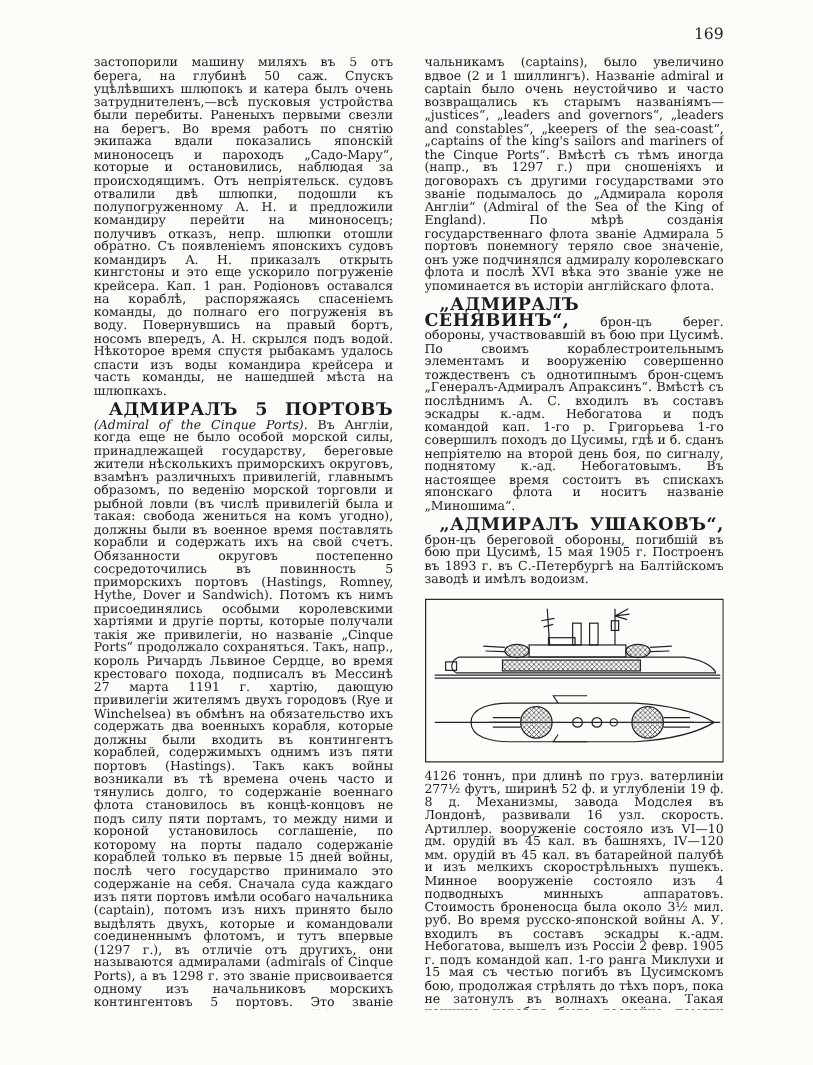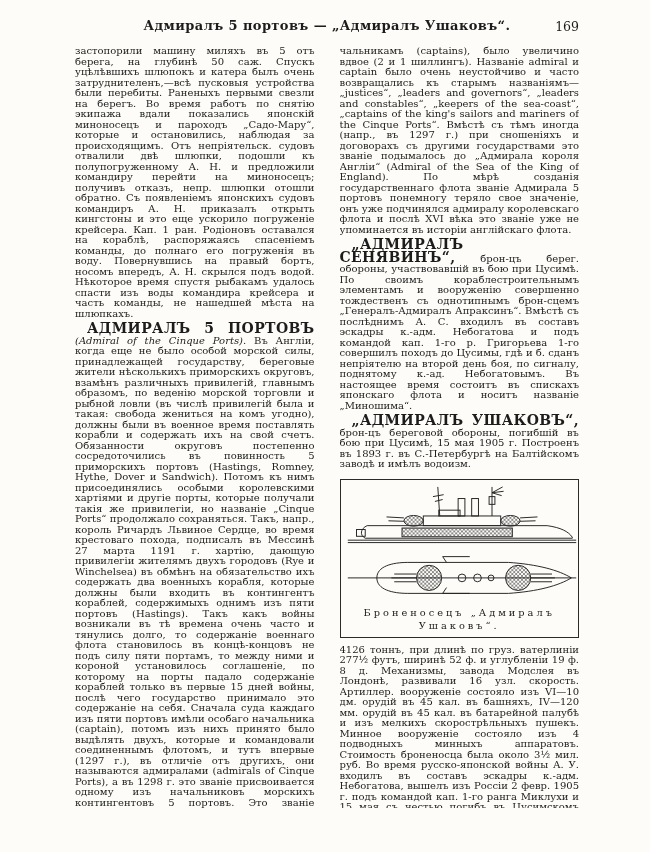--- a/index.html
+++ b/index.html
@@ -35,21 +35,20 @@
     line-height:13.5px; margin-top:1px;
   }
 </style>
 </head>
 <body>
 
 <div class="page">
   <div class="content">
 
     <div class="header">
-      <div class="header-title">Адмиралъ 5 портовъ — „Адмиралъ Ушаковъ“.</div>
       <div class="page-number">169</div>
     </div>
 
     <div class="columns">
 
       <div class="col">
         <p class="para">застопорили машину миляхъ въ 5 отъ берега, на глубинѣ 50 саж. Спускъ уцѣлѣвшихъ шлюпокъ и катера былъ очень затруднителенъ,—всѣ пусковыя устройства были перебиты. Раненыхъ первыми свезли на берегъ. Во время работъ по снятію экипажа вдали показались японскій миноносецъ и пароходъ „Садо-Мару“, которые и остановились, наблюдая за происходящимъ. Отъ непріятельск. судовъ отвалили двѣ шлюпки, подошли къ полупогруженному А. Н. и предложили командиру перейти на миноносецъ; получивъ отказъ, непр. шлюпки отошли обратно. Съ появленіемъ японскихъ судовъ командиръ А. Н. приказалъ открыть кингстоны и это еще ускорило погруженіе крейсера. Кап. 1 ран. Родіоновъ оставался на кораблѣ, распоряжаясь спасеніемъ команды, до полнаго его погруженія въ воду. Повернувшись на правый бортъ, носомъ впередъ, А. Н. скрылся подъ водой. Нѣкоторое время спустя рыбакамъ удалось спасти изъ воды командира крейсера и часть команды, не нашедшей мѣста на шлюпкахъ.</p>
         <p class="para entry"><span class="entry-head">АДМИРАЛЪ 5 ПОРТОВЪ</span><span class="entry-latin"> (Admiral of the Cinque Ports).</span><span> Въ Англіи, когда еще не было особой морской силы, принадлежащей государству, береговые жители нѣсколькихъ приморскихъ округовъ, взамѣнъ различныхъ привилегій, главнымъ образомъ, по веденію морской торговли и рыбной ловли (въ числѣ привилегій была и такая: свобода жениться на комъ угодно), должны были въ военное время поставлять корабли и содержать ихъ на свой счетъ. Обязанности округовъ постепенно сосредоточились въ повинность 5 приморскихъ портовъ (Hastings, Romney, Hythe, Dover и Sandwich). Потомъ къ нимъ присоединялись особыми королевскими хартіями и другіе порты, которые получали такія же привилегіи, но названіе „Cinque Ports“ продолжало сохраняться. Такъ, напр., король Ричардъ Львиное Сердце, во время крестоваго похода, подписалъ въ Мессинѣ 27 марта 1191 г. хартію, дающую привилегіи жителямъ двухъ городовъ (Rye и Winchelsea) въ обмѣнъ на обязательство ихъ содержать два военныхъ корабля, которые должны были входить въ контингентъ кораблей, содержимыхъ однимъ изъ пяти портовъ (Hastings). Такъ какъ войны возникали въ тѣ времена очень часто и тянулись долго, то содержаніе военнаго флота становилось въ концѣ-концовъ не подъ силу пяти портамъ, то между ними и короной установилось соглашеніе, по которому на порты падало содержаніе кораблей только въ первые 15 дней войны, послѣ чего государство принимало это содержаніе на себя. Сначала суда каждаго изъ пяти портовъ имѣли особаго начальника (captain), потомъ изъ нихъ принято было выдѣлять двухъ, которые и командовали соединеннымъ флотомъ, и тутъ впервые (1297 г.), въ отличіе отъ другихъ, они называются адмиралами (admirals of Cinque Ports), а въ 1298 г. это званіе присвоивается одному изъ начальниковъ морскихъ контингентовъ 5 портовъ. Это званіе упоминается впервые (какъ въ 1297, такъ и въ 1298 году) при назначеніи жалованья отъ казны. Когда адмираловъ было два, они ежедневно получали по шиллингу, а остальные начальники (captains) по полшиллинга. Черезъ годъ, когда адмиралъ сталъ одинъ, жалованье, какъ ему, такъ и остальнымъ на-</span></p>
       </div>
 
@@ -105,24 +104,20 @@
               <line x1="73" y1="96" x2="47" y2="96"></line>
               <line x1="73" y1="100" x2="50" y2="100"></line>
               <line x1="191" y1="92" x2="213" y2="92"></line>
               <line x1="191" y1="96" x2="216" y2="96"></line>
               <line x1="191" y1="100" x2="213" y2="100"></line>
               <circle cx="120" cy="96" r="4"></circle>
               <circle cx="136" cy="96" r="4"></circle>
               <circle cx="150" cy="96" r="3"></circle>
             </g>
           </svg>
-          <figcaption>
-            <div>Броненосецъ „Адмиралъ</div>
-            <div>Ушаковъ“.</div>
-          </figcaption>
         </figure>
 
         <p class="para">4126 тоннъ, при длинѣ по груз. ватерлиніи 277½ футъ, ширинѣ 52 ф. и углубленіи 19 ф. 8 д. Механизмы, завода Модслея въ Лондонѣ, развивали 16 узл. скорость. Артиллер. вооруженіе состояло изъ VI—10 дм. орудій въ 45 кал. въ башняхъ, IV—120 мм. орудій въ 45 кал. въ батарейной палубѣ и изъ мелкихъ скорострѣльныхъ пушекъ. Минное вооруженіе состояло изъ 4 подводныхъ минныхъ аппаратовъ. Стоимость броненосца была около 3½ мил. руб. Во время русско-японской войны А. У. входилъ въ составъ эскадры к.-адм. Небогатова, вышелъ изъ Россіи 2 февр. 1905 г. подъ командой кап. 1-го ранга Миклухи и 15 мая съ честью погибъ въ Цусимскомъ бою, продолжая стрѣлять до тѣхъ поръ, пока не затонулъ въ волнахъ океана. Такая кончина корабля была достойна памяти адмирала Ф. Ф. Ушакова, одного изъ знамени-</p>
       </div>
 
     </div>
   </div>
 </div>
 
 </body></html>

